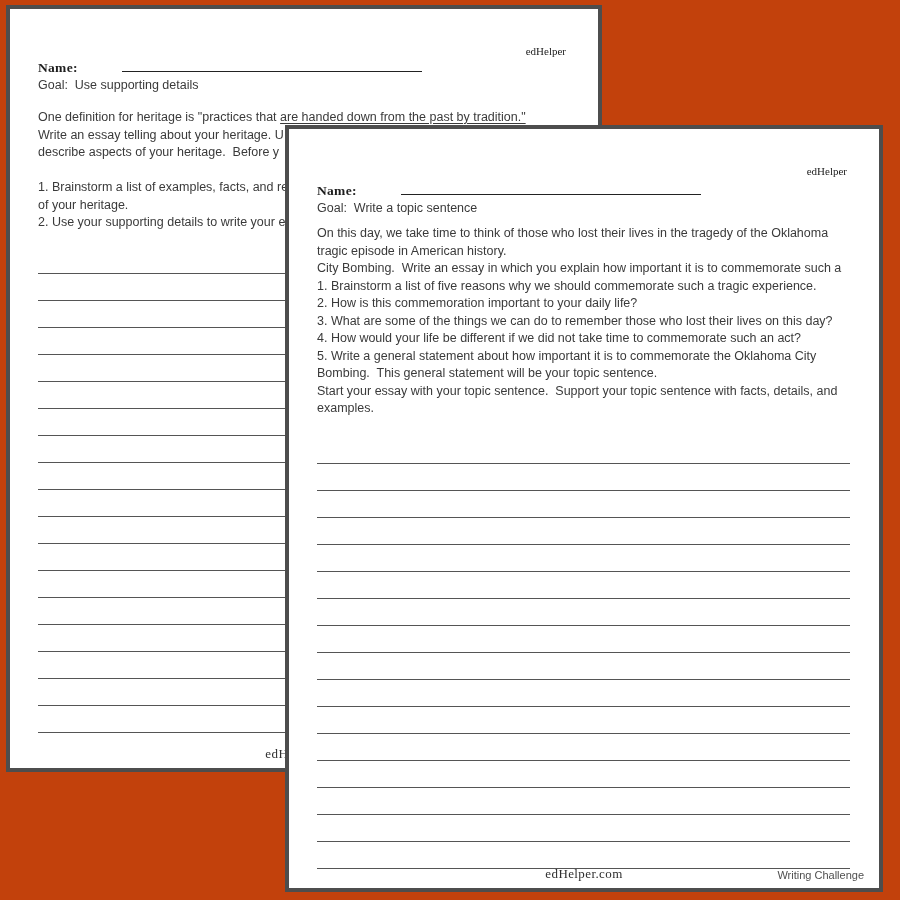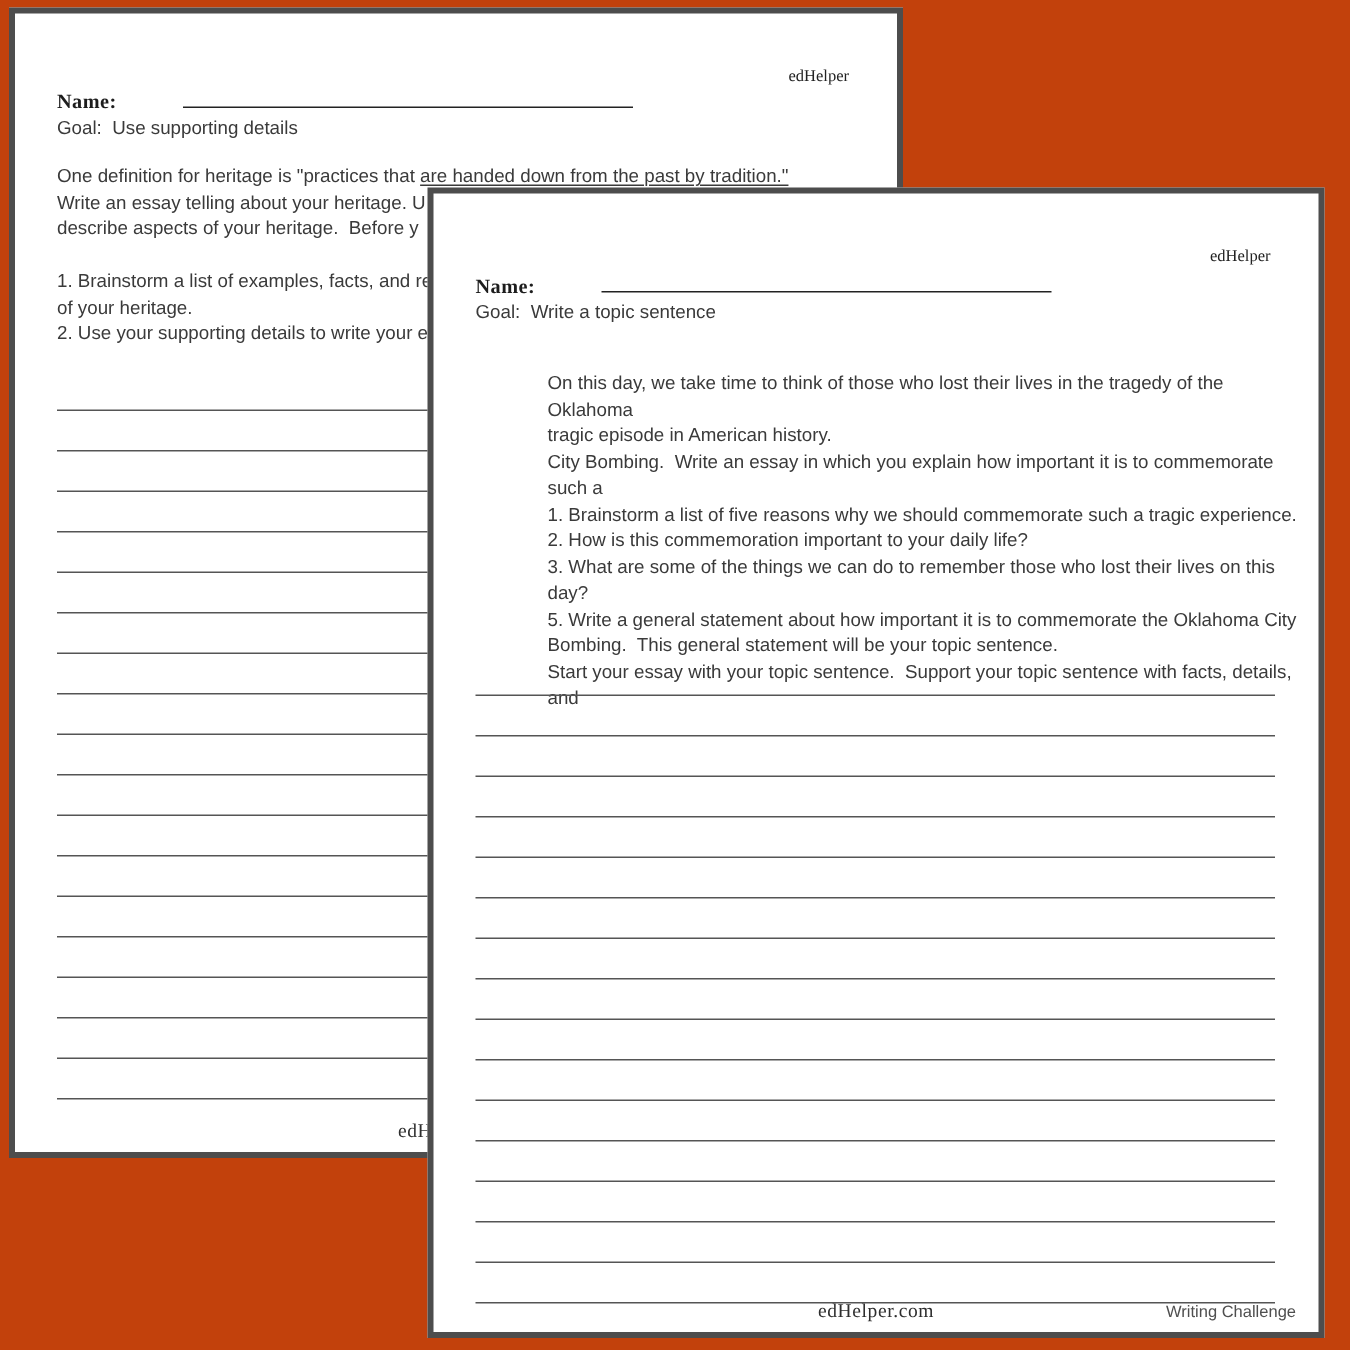--- a/index.html
+++ b/index.html
@@ -62,21 +62,21 @@
   .page-front .goal { top: 72px; }
 
   .para {
     position: absolute;
     left: 28px; right: 6px;
     font-size: 12.5px;
     line-height: 17.5px;
     color: #3a3a3a;
   }
   .page-back  .para { top: 100px; }
-  .page-front .para { top: 118px; margin-left: 48px; }
+  .page-front .para { top: 96px; }
   .pline { white-space: pre-wrap; min-height: 17.5px; }
   .pline .u { text-decoration: underline; text-underline-offset: 2px; }
   .pline.spacer { height: 17.5px; }
 
   .writing-lines { position: absolute; left: 28px; }
   .page-back  .writing-lines { top: 238px; right: 26px; }
   .page-front .writing-lines { top: 308px; right: 29px; }
   .wline { height: 26px; border-bottom: 1px solid #555555; }
 
   .footer-site {
@@ -156,23 +156,25 @@
 
     <div class="goal">Goal:  Write a topic sentence</div>
 
     <div class="para">
       <div class="pline">On this day, we take time to think of those who lost their lives in the tragedy of the Oklahoma</div>
       <div class="pline">tragic episode in American history.</div>
       <div class="pline">City Bombing.  Write an essay in which you explain how important it is to commemorate such a</div>
       <div class="pline">1. Brainstorm a list of five reasons why we should commemorate such a tragic experience.</div>
       <div class="pline">2. How is this commemoration important to your daily life?</div>
       <div class="pline">3. What are some of the things we can do to remember those who lost their lives on this day?</div>
+      <div class="pline">4. How would your life be different if we did not take time to commemorate such an act?</div>
       <div class="pline">5. Write a general statement about how important it is to commemorate the Oklahoma City</div>
       <div class="pline">Bombing.  This general statement will be your topic sentence.</div>
       <div class="pline">Start your essay with your topic sentence.  Support your topic sentence with facts, details, and</div>
+      <div class="pline">examples.</div>
     </div>
 
     <div class="writing-lines">
       <div class="wline"></div>
     <div class="wline"></div>
         <div class="wline"></div>
         <div class="wline"></div>
         <div class="wline"></div>
         <div class="wline"></div>
         <div class="wline"></div>

